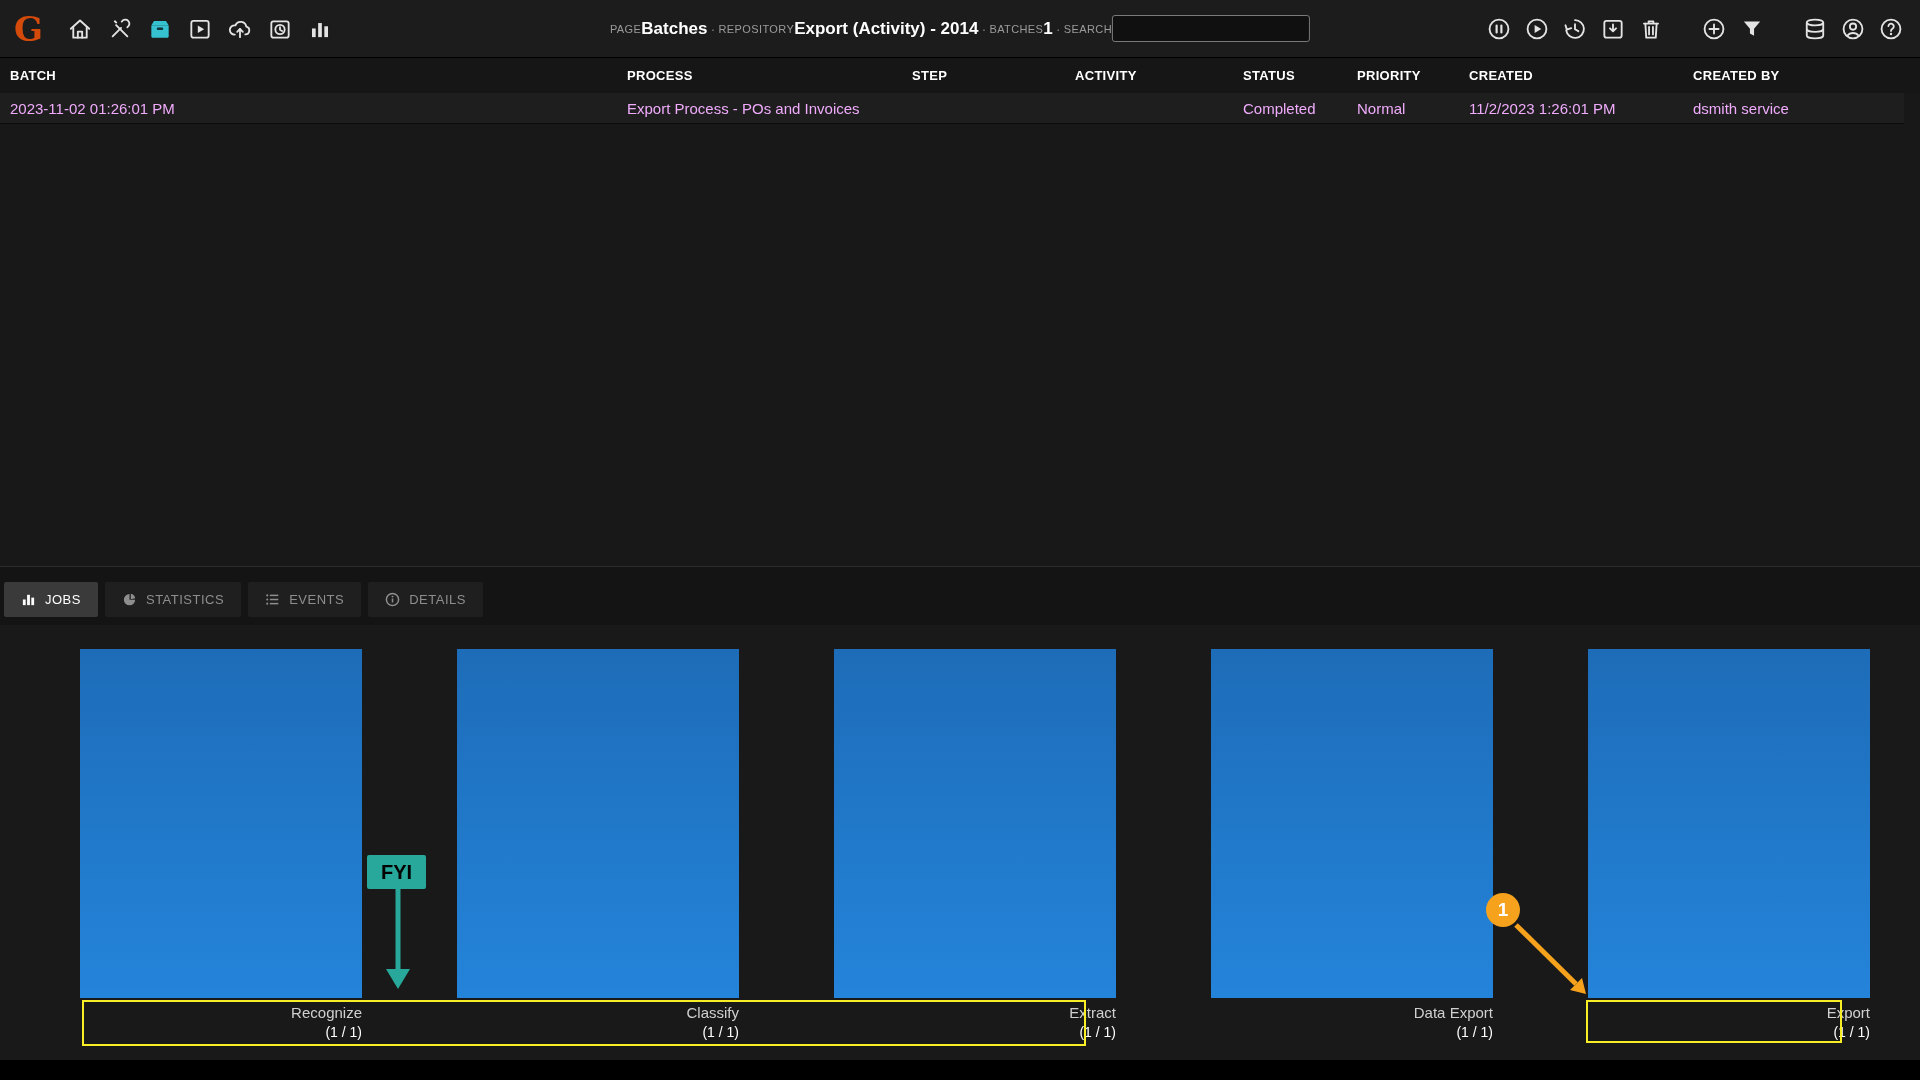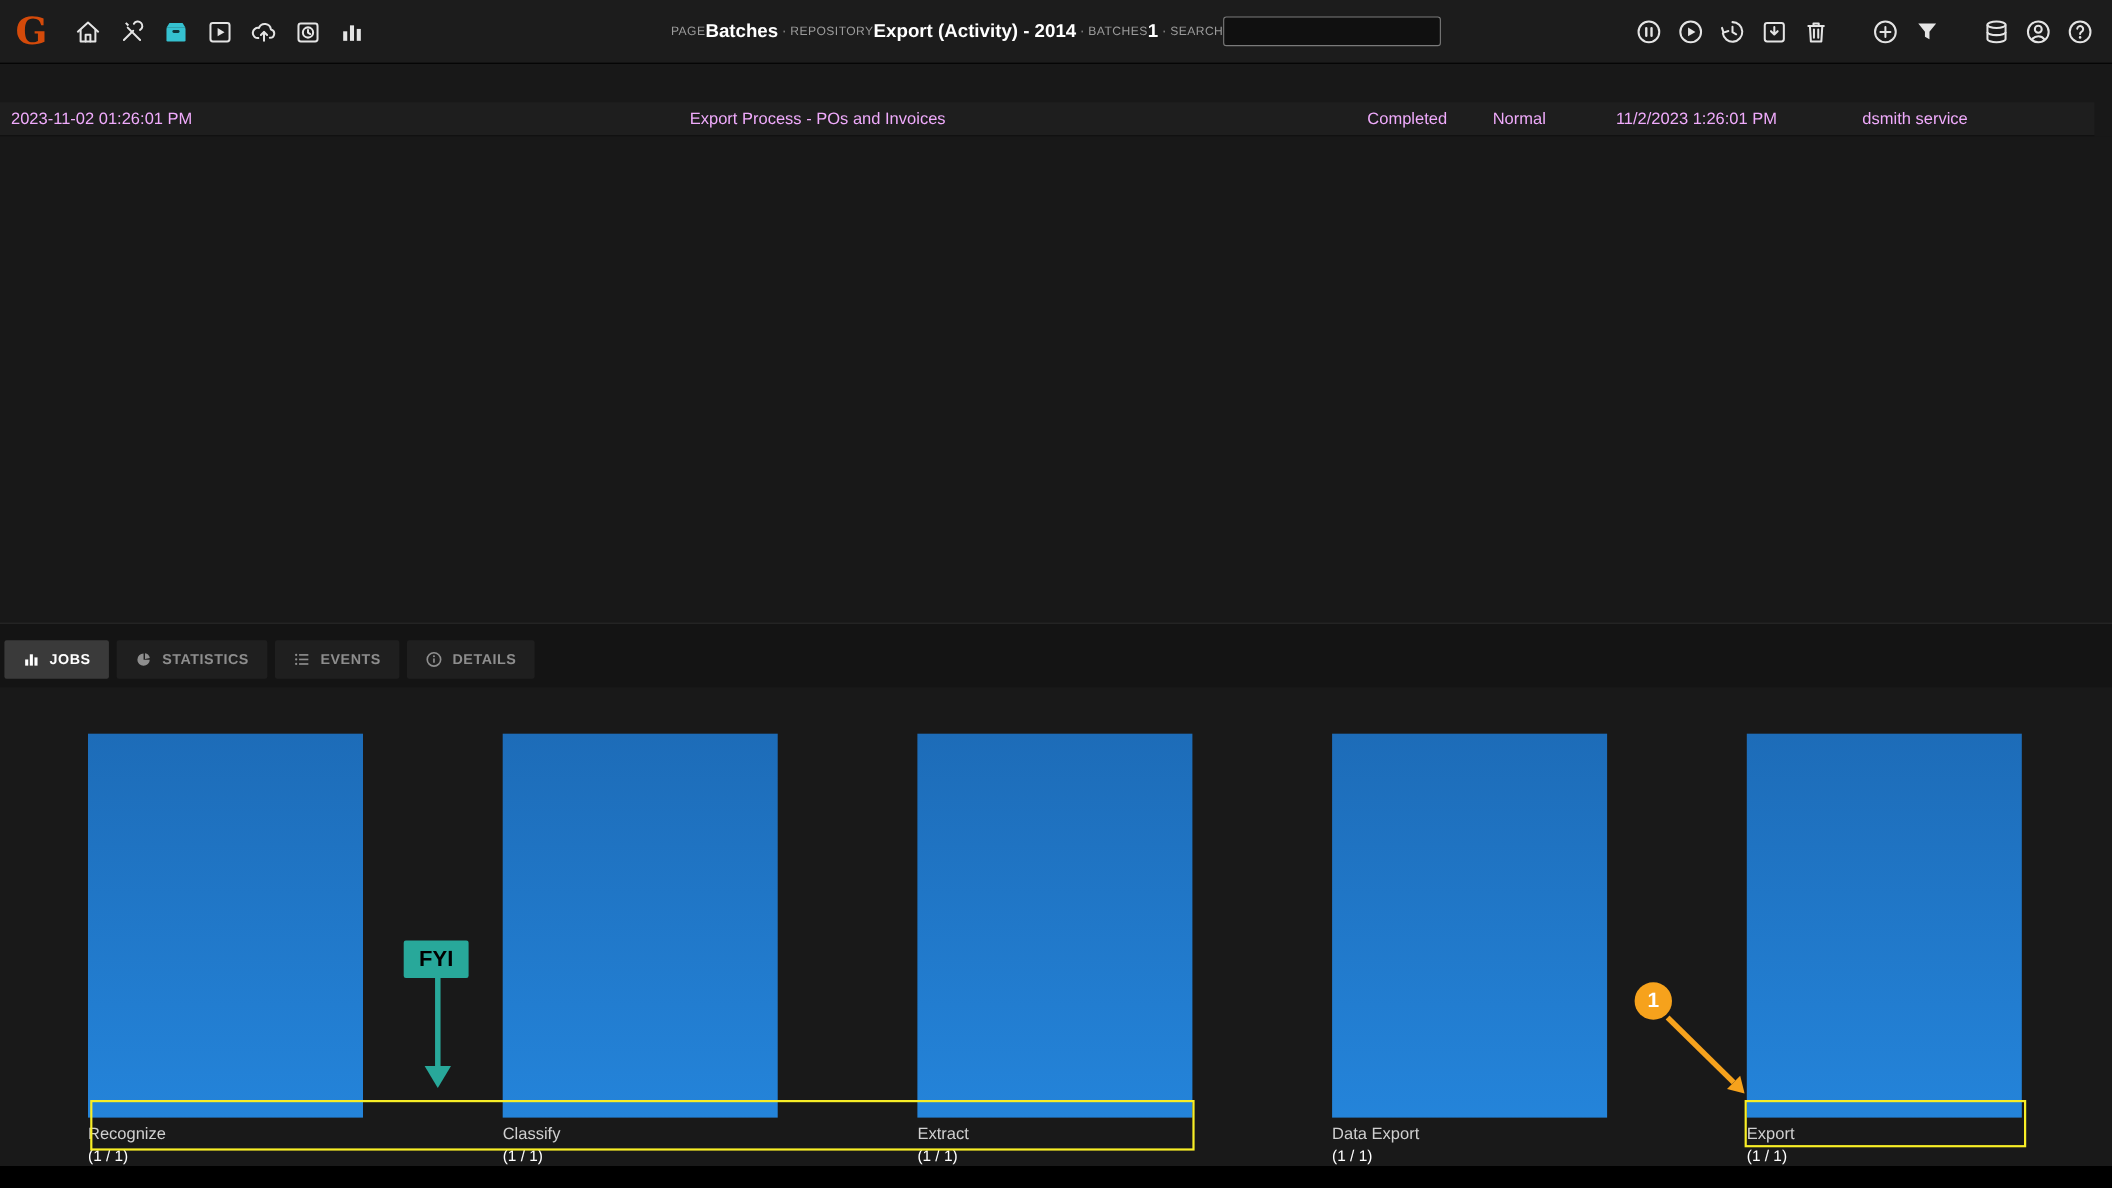--- a/index.html
+++ b/index.html
@@ -34,28 +34,28 @@
              font-weight:bold;font-size:13px;letter-spacing:.3px;color:#fff}
   .grid-row{position:absolute;top:93px;left:0;right:16px;height:31px;background:#1e1e1e;
             font-size:15px;color:#f0abfc;border-bottom:1px solid #0c0c0c;cursor:pointer}
   .batch-area{position:absolute;top:124px;left:0;right:0;height:442px;background:#181818}
 
   
   .tabbar{position:absolute;top:566px;left:0;right:0;height:59px;background:#141414;
           border-top:1px solid #2b2b2b;display:flex;align-items:flex-end;gap:7px;
           padding:0 4px 8px 4px}
   .tab{display:flex;align-items:center;gap:9px;height:35px;padding:0 17px;background:#1f1f1f;
-       border:none;border-radius:2px;color:#8e8e8e;font-size:13px;font-weight:bold;
+       border:none;border-radius:2px;color:#8e8e8e;font-size:13px;font-weight:normal;
        letter-spacing:.5px;cursor:pointer;font-family:inherit}
   .tab.active{background:#3a3a3a;color:#fff}
   .tab-icon{display:flex;align-items:center}
 
   
   .jobs-panel{position:absolute;top:625px;left:0;right:0;height:435px;background:#191919}
-  .job{position:absolute;top:42px;width:250px;text-align:left}
+  .job{position:absolute;top:24px;width:282px;text-align:right}
   .j1{left:80px}.j2{left:457px}.j3{left:834px}.j4{left:1211px}.j5{left:1588px}
   .bar{height:349px;background:linear-gradient(180deg,#1d6cb8 0%,#2484da 100%);cursor:pointer}
   .job-name{margin-top:6px;font-size:15px;line-height:18px;color:#d0d0d0}
   .job-count{margin-top:2px;font-size:14px;line-height:17px;color:#ffffff}
 
   .hl-box{position:absolute;border:2px solid #f8ee26;pointer-events:none}
   .hl1{left:82px;top:375px;width:1004px;height:46px}
   .hl2{left:1586px;top:375px;width:256px;height:43px}
 
   .annot-svg{position:absolute;inset:0;pointer-events:none}
@@ -210,20 +210,30 @@
           <svg width="26" height="26" viewBox="0 0 24 24" fill="none" stroke="currentColor" stroke-width="1.7" stroke-linecap="round">
             <circle cx="12" cy="12" r="8.7"></circle>
             <path d="M9.6 9.3a2.5 2.5 0 1 1 3.7 2.5c-.8.5-1.3 1-1.3 2"></path>
             <circle cx="12" cy="16.6" r="1.1" fill="currentColor" stroke="none"></circle>
           </svg>
         </button>
       </div>
     </div>
   </header>
 
+  <div class="grid-head cols">
+    <span>BATCH</span>
+    <span>PROCESS</span>
+    <span>STEP</span>
+    <span>ACTIVITY</span>
+    <span>STATUS</span>
+    <span>PRIORITY</span>
+    <span>CREATED</span>
+    <span>CREATED BY</span>
+  </div>
 
   <div class="grid-row cols">
     <span>2023-11-02 01:26:01 PM</span>
     <span>Export Process - POs and Invoices</span>
     <span></span>
     <span></span>
     <span>Completed</span>
     <span>Normal</span>
     <span>11/2/2023 1:26:01 PM</span>
     <span>dsmith service</span>

